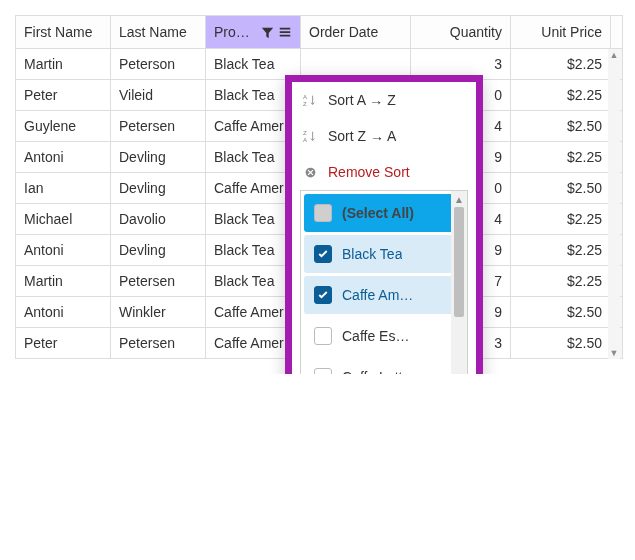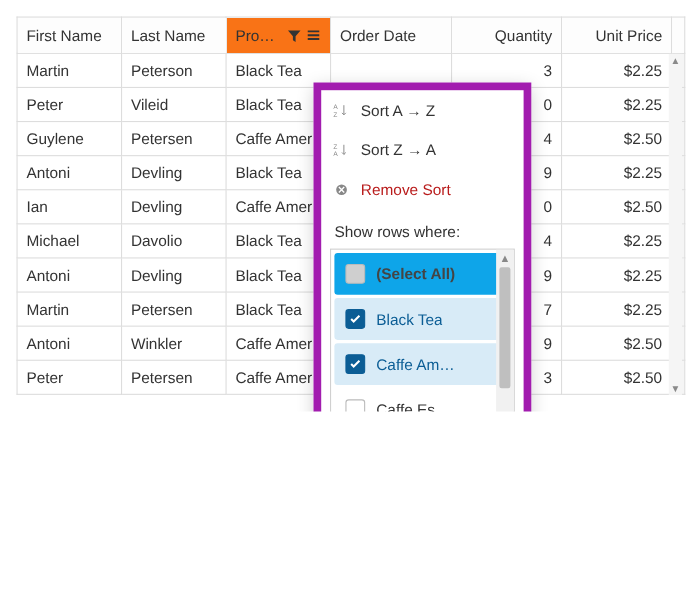--- a/index.html
+++ b/index.html
@@ -31,21 +31,21 @@
       font-weight: normal;
     }
     th {
       background: #fdfdfd;
       font-weight: normal;
       color: #333;
       position: relative;
       padding: 8px 8px;
     }
     th.active {
-      background: #f97316;
+      background: #c4b5fd;
     }
     .num { text-align: right; }
     .col-first { width: 95px; }
     .col-last  { width: 95px; }
     .col-prod  { width: 95px; }
     .col-date  { width: 110px; }
     .col-qty   { width: 100px; }
     .col-price { width: 100px; }
     .col-scroll{ width: 12px; padding:0; background:#f5f5f5; }
 
@@ -312,21 +312,20 @@
     <div class="item disabled">
       <span class="mi">
         <svg width="13" height="13" viewBox="0 0 16 16">
             <circle cx="8" cy="8" r="6" fill="currentColor"></circle>
             <path d="M5 5l6 6M11 5l-6 6" stroke="#fff" stroke-width="1.5"></path>
           </svg>
       </span>
       <span>Remove Sort</span>
     </div>
 
-    <div class="label-row">Show rows where:</div>
 
     <div class="filter-list-wrap">
       <div class="filter-list">
         <div class="filter-row sel-all">
           <span class="chk ind"></span>
           <span>(Select All)</span>
         </div>
         <div class="filter-row checked">
           <span class="chk on">
             <svg width="12" height="12" viewBox="0 0 16 16">

